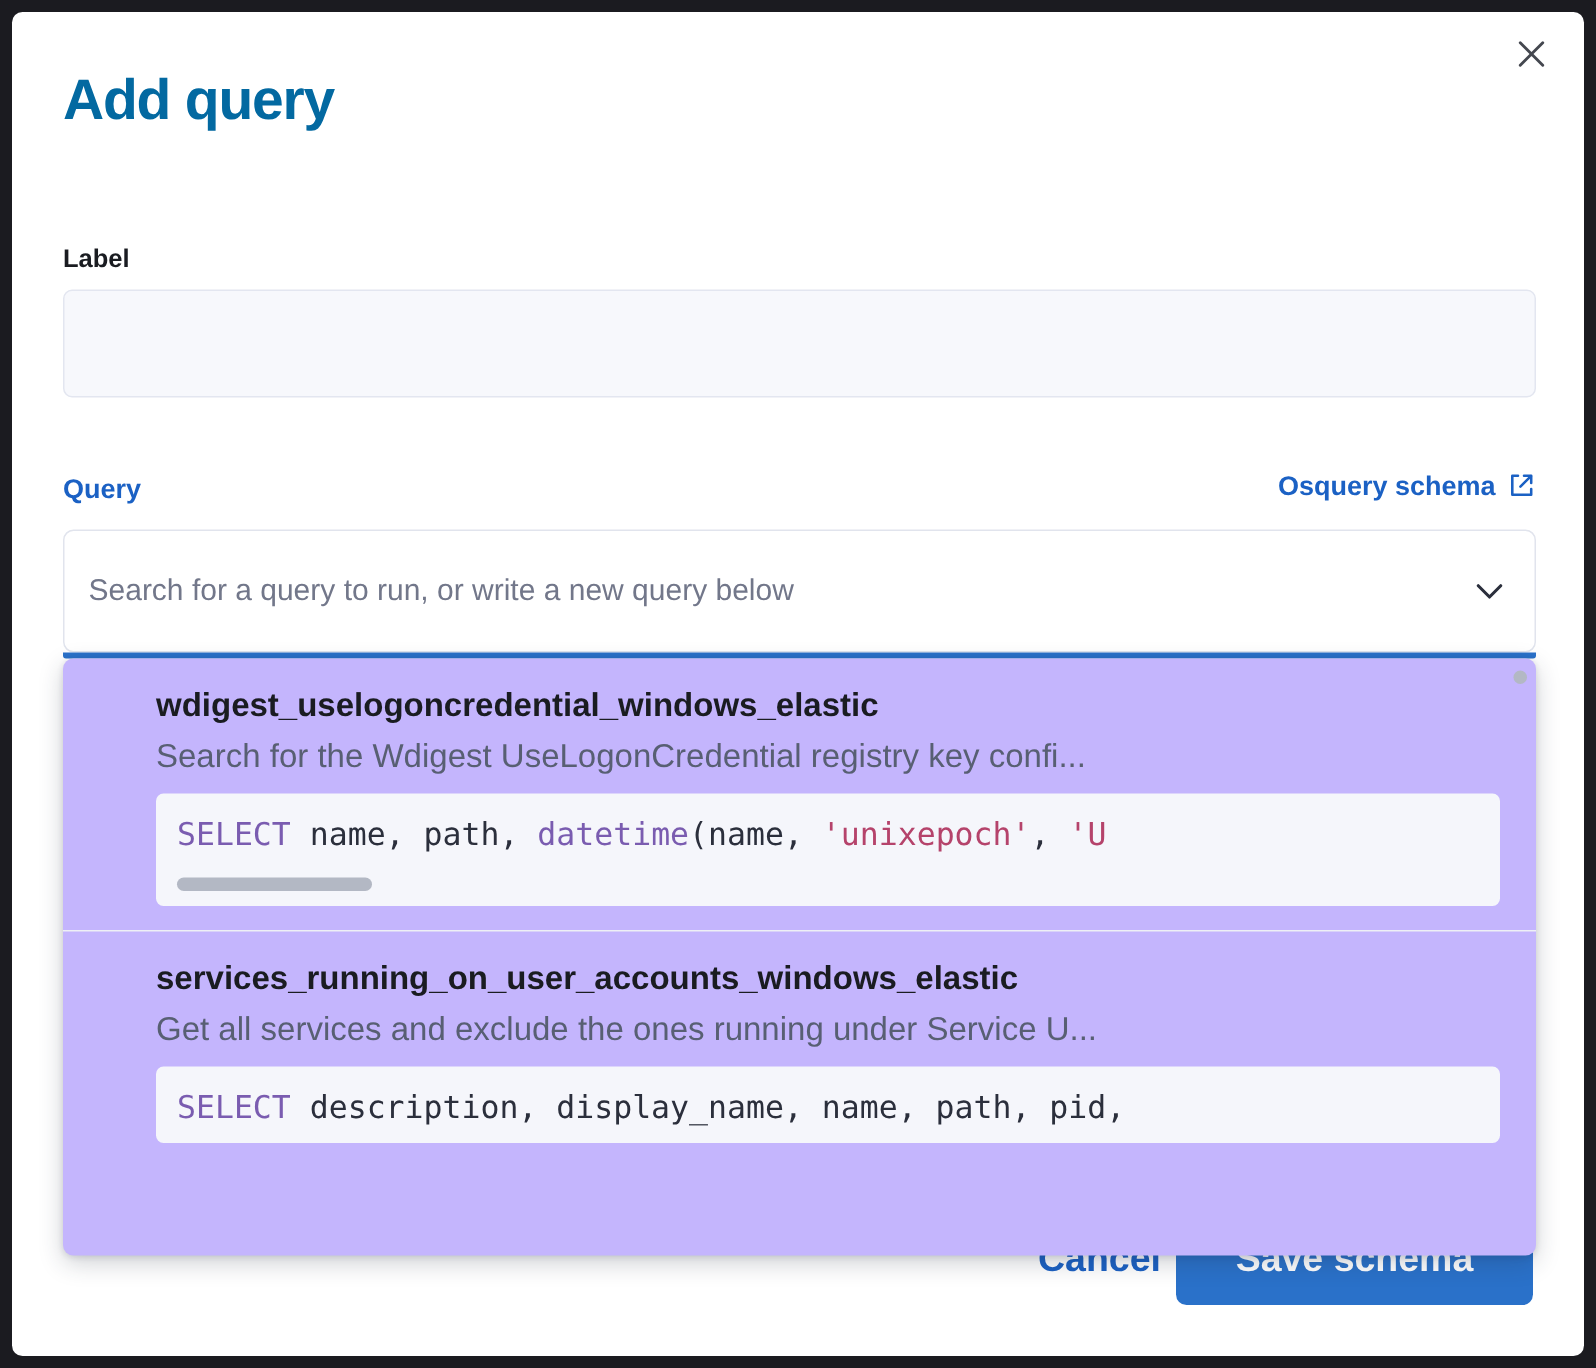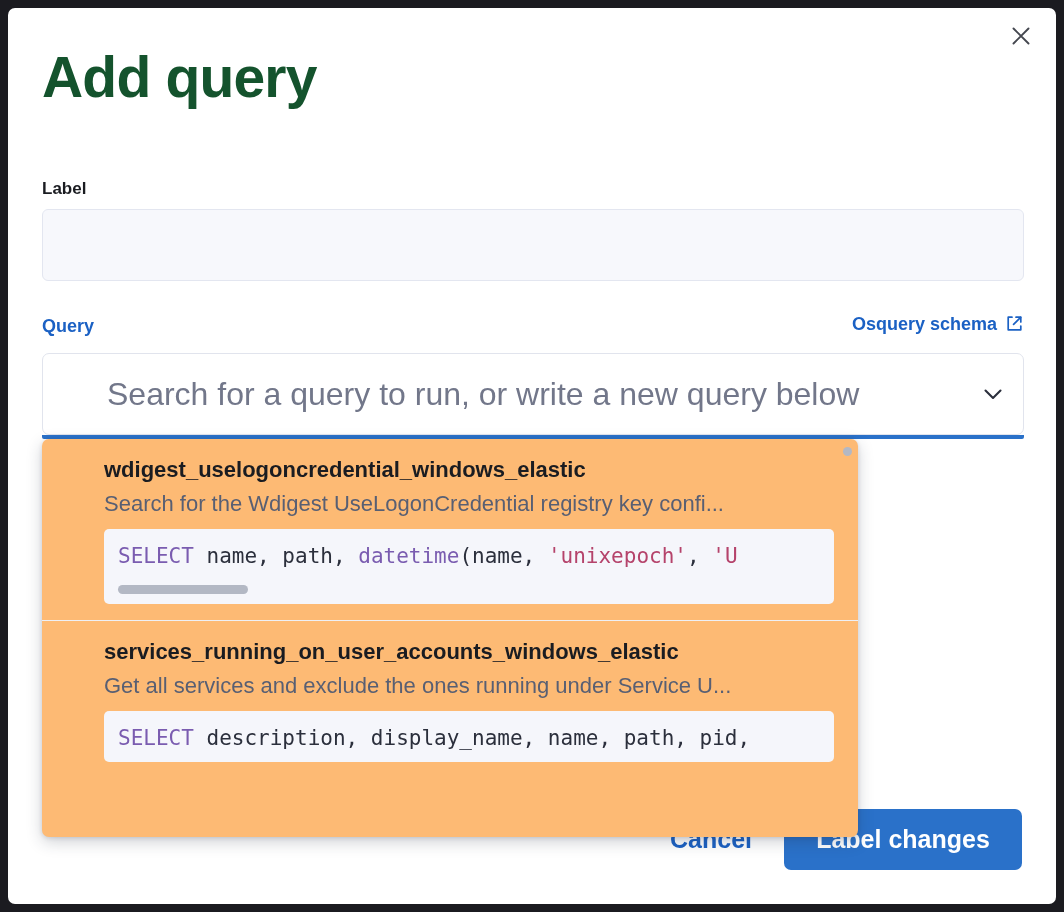--- a/index.html
+++ b/index.html
@@ -45,32 +45,32 @@
     background: transparent;
     border: none;
     border-radius: 4px;
   }
 
   
   #page-title {
     position: absolute;
     left: 34px;
     top: 40px;
-    font-size: 57px;
+    font-size: 38px;
     line-height: 1.05;
     font-weight: 700;
     letter-spacing: -0.8px;
-    color: #14532d;
+    color: #0369a1;
   }
 
   
   #label-field-group {
     position: absolute;
     left: 34px;
-    top: 171px;
+    top: 155px;
     width: 930px;
   }
   .field-label {
     font-size: 17px;
     font-weight: 700;
     color: #1a1c21;
     margin-bottom: 10px;
     display: block;
   }
   #label-input {
@@ -125,48 +125,47 @@
     display: flex;
     align-items: center;
     padding: 0 16px 0 12px;
   }
   #query-search-input {
     flex: 1;
     border: none;
     outline: none;
     background: transparent;
     font-family: "Liberation Sans", sans-serif;
-    font-size: 32px;
+    font-size: 20px;
     color: #1a1c21;
     caret-color: #1a1c21;
     padding: 0 4px;
-    margin-left: 48px;
   }
   #query-search-input::placeholder { color: #72778a; opacity: 1; }
 
   #combobox-focus-bar {
     position: absolute;
     left: 34px;
     top: 427px;
     width: 982px;
     height: 4px;
     background: #2a71c9;
     border-radius: 0 0 2px 2px;
   }
 
   #chevron-down-icon { display: flex; align-items: center; }
 
   
   #query-dropdown {
     position: absolute;
     left: 34px;
     top: 431px;
-    width: 816px;
+    width: 982px;
     height: 398px;
-    background: #fdba74;
+    background: #c4b5fd;
     border-radius: 7px;
     box-shadow: 0 5px 16px rgba(37,44,66,0.22), 0 1px 4px rgba(37,44,66,0.14);
     overflow: hidden;
     z-index: 20;
   }
 
   .dropdown-option {
     padding: 18px 24px 16px 62px;
     cursor: pointer;
     position: relative;
@@ -227,21 +226,20 @@
   
   #modal-footer {
     position: absolute;
     left: 0;
     right: 0;
     bottom: 34px;
     padding: 0 34px;
     display: flex;
     align-items: center;
     justify-content: flex-end;
-    gap: 22px;
     z-index: 5;
   }
   #cancel-button {
     background: transparent;
     border: none;
     font-family: "Liberation Sans", sans-serif;
     font-size: 25px;
     font-weight: 700;
     color: #1b61c4;
     cursor: pointer;
@@ -300,21 +298,21 @@
       <span id="chevron-down-icon">
         <svg width="28" height="28" viewBox="0 0 28 28" fill="none">
           <path d="M6.5 10.5 L14 18 L21.5 10.5" stroke="#2b2f3c" stroke-width="2.1" stroke-linecap="round" stroke-linejoin="round"></path>
         </svg>
       </span>
     </div>
     <div id="combobox-focus-bar"></div>
 
     <div id="modal-footer">
       <button id="cancel-button">Cancel</button>
-      <button id="save-changes-button">Label changes</button>
+      <button id="save-changes-button">Save schema</button>
     </div>
 
     <div id="query-dropdown">
       <div id="dropdown-list">
           <div class="dropdown-option">
             <div class="option-title">wdigest_uselogoncredential_windows_elastic</div>
             <div class="option-desc">Search for the Wdigest UseLogonCredential registry key confi...</div>
             <div class="option-code">
               <div><span class="tok-kw">SELECT</span><span class="tok-pl"> name, path, </span><span class="tok-fn">datetime</span><span class="tok-pl">(name, </span><span class="tok-str">'unixepoch'</span><span class="tok-pl">, </span><span class="tok-str">'U</span></div>
               <div class="code-hscrollbar"></div>

